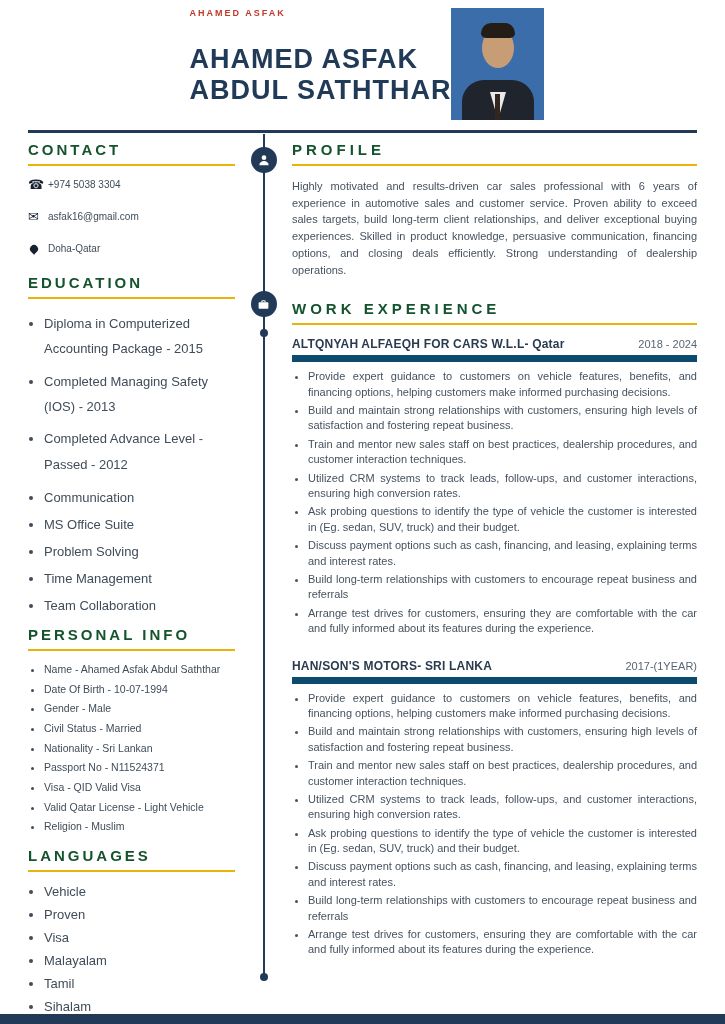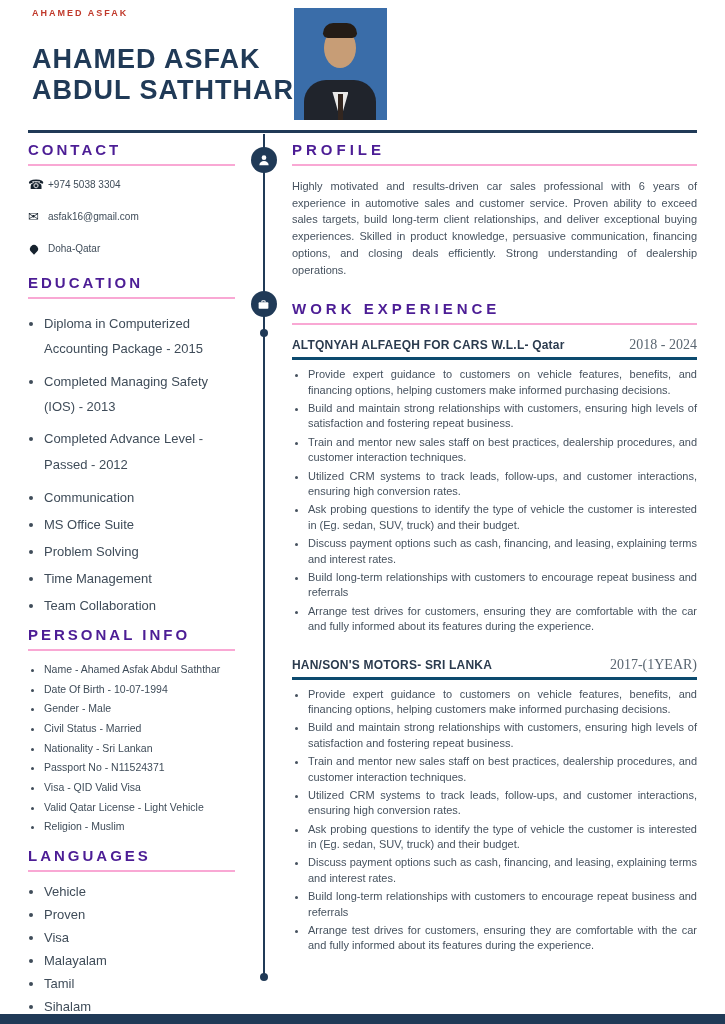--- a/index.html
+++ b/index.html
@@ -9,22 +9,22 @@
     width: 725px; height: 1024px;
     margin: 0 auto;
     background: #ffffff;
     font-family: "Liberation Sans", sans-serif;
     color: #3f4c59;
     overflow: hidden;
   }
 
   
   .header {
-    display: flex; justify-content: flex-start; align-items: flex-start;
-    padding: 8px 15px 0 32px;
+    display: flex; justify-content: center; align-items: flex-start;
+    padding: 8px 15px 0 24px;
     height: 126px;
   }
   .tag {
     color: #c0392b; font-size: 9px; font-weight: bold;
     letter-spacing: 2px; margin-bottom: 26px;
   }
   .name { margin: 0; color: #203a57; font-size: 27px; font-weight: 700;
           letter-spacing: 1px; line-height: 1.16; text-transform: uppercase; }
   .name span { display: block; }
   .header-rule { height: 3px; background: #203a57; margin: 4px 28px 0 28px; }
@@ -55,23 +55,23 @@
              display: flex; align-items: center; justify-content: center; }
   .tl-profile { top: 6px; }
   .tl-work { top: 150px; }
   .tl-dot { position: absolute; left: 50%; transform: translateX(-50%);
             width: 8px; height: 8px; border-radius: 50%; background: #203a57; }
   .tl-dot.d1 { top: 188px; }
   .tl-dot.d2 { top: 832px; }
 
   
   .side-title, .main-title {
-    margin: 0 0 12px 0; color: #4c1d95; font-size: 15px; font-weight: 700;
+    margin: 0 0 12px 0; color: #14532d; font-size: 15px; font-weight: 700;
     letter-spacing: 3px; text-transform: uppercase;
-    padding-bottom: 6px; border-bottom: 2px solid #f9a8d4;
+    padding-bottom: 6px; border-bottom: 2px solid #eab308;
   }
   .main-title { letter-spacing: 4px; margin-bottom: 12px; }
 
   
   .side-section { margin-bottom: 13px; }
   .contact-item { display: flex; align-items: center; margin-bottom: 19px; font-size: 10px; color: #3f4c59; }
   .c-icon { width: 20px; flex: none; color: #16222e; font-size: 13px; line-height: 1; }
   .icon-phone::before { content: "☎"; }
   .icon-email::before { content: "✉"; }
   .icon-location::before {
@@ -83,23 +83,23 @@
   .side-list.edu li { line-height: 1.95; margin-bottom: 7px; }
   .side-list.skills li { margin-bottom: 12px; }
   .side-list.personal li { font-size: 10.5px; line-height: 1.3; margin-bottom: 6px; }
   .side-list.langs li { margin-bottom: 8px; }
 
   
   .profile-text { margin: 6px 0 0 0; font-size: 11px; line-height: 1.52; text-align: justify; color: #46525f; }
   .profile-section { margin-bottom: 22px; }
   .job { margin-bottom: 22px; }
   .job-head { display: flex; justify-content: space-between; align-items: baseline;
-              padding-bottom: 4px; margin-bottom: 7px; border-bottom: 3px solid #0c4a6e; }
+              padding-bottom: 4px; margin-bottom: 7px; border-bottom: 7px solid #0c4a6e; }
   .job-company { margin: 0; font-size: 12px; font-weight: 700; color: #2b3b4e; letter-spacing: 0.2px; }
-  .job-period { font-size: 14px; color: #5a6671; flex: none; margin-left: 10px; font-family: Liberation Serif, serif; }
+  .job-period { font-size: 11px; color: #5a6671; flex: none; margin-left: 10px; }
   .job-bullets { margin: 0; padding-left: 16px; }
   .job-bullets li { font-size: 11px; line-height: 1.4; margin-bottom: 3px; text-align: justify; color: #46525f; }
 
   
   .footer-bar { position: absolute; left: 0; right: 0; bottom: 0; height: 10px; background: #203a57; }
 </style>
 </head>
 <body>
 
 <div class="page">

